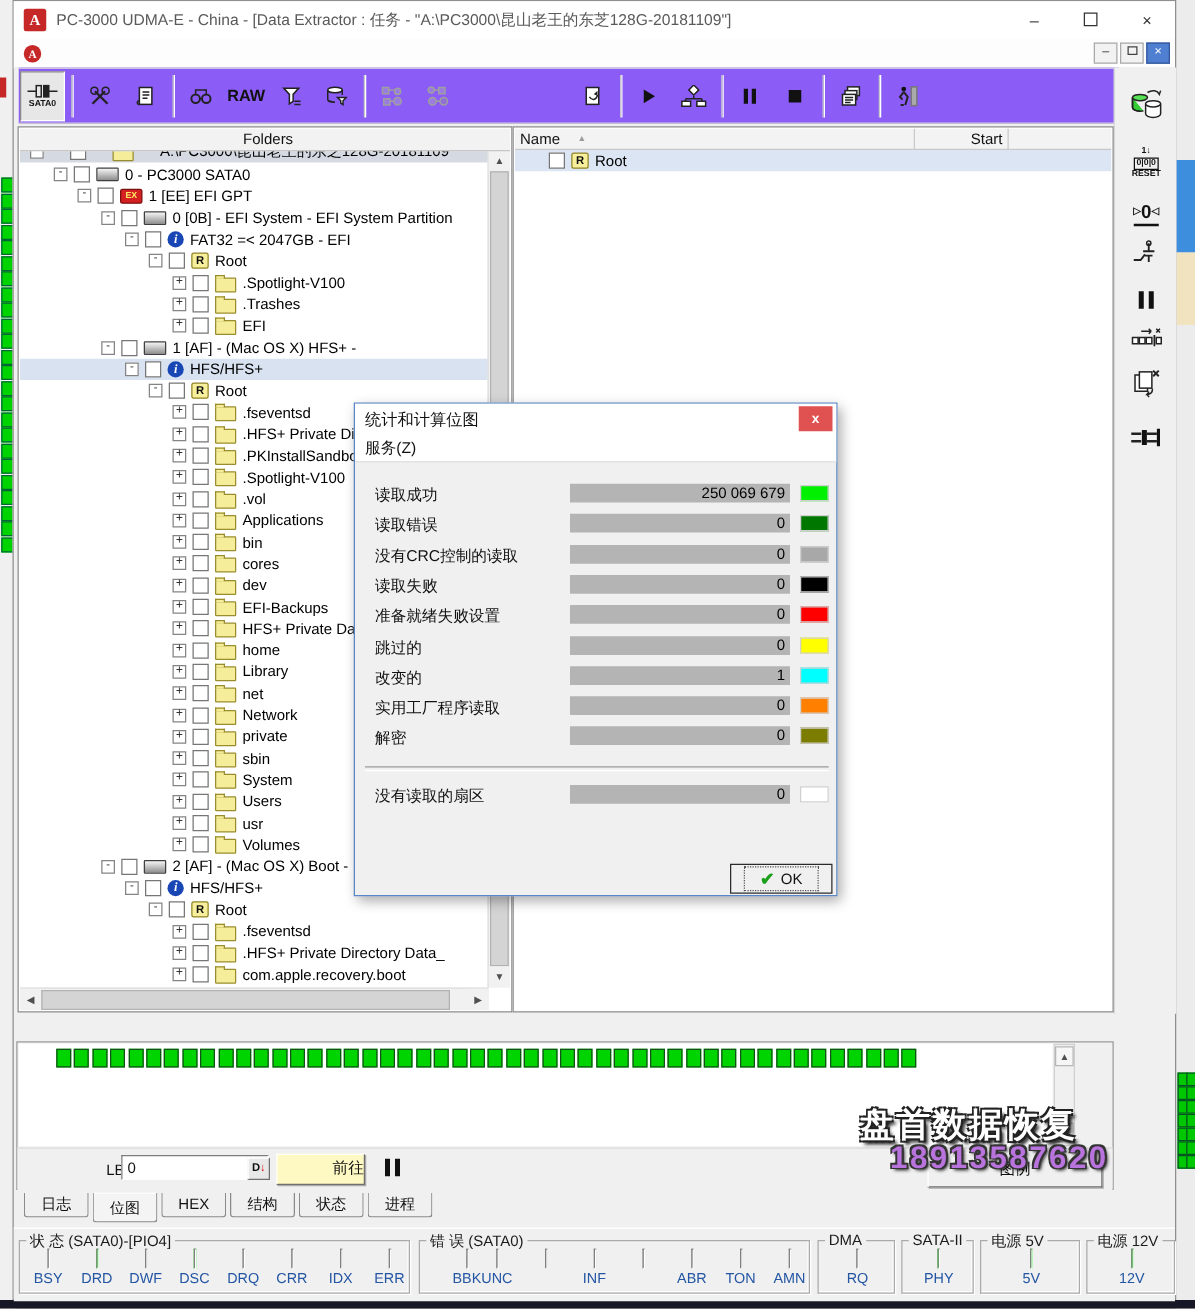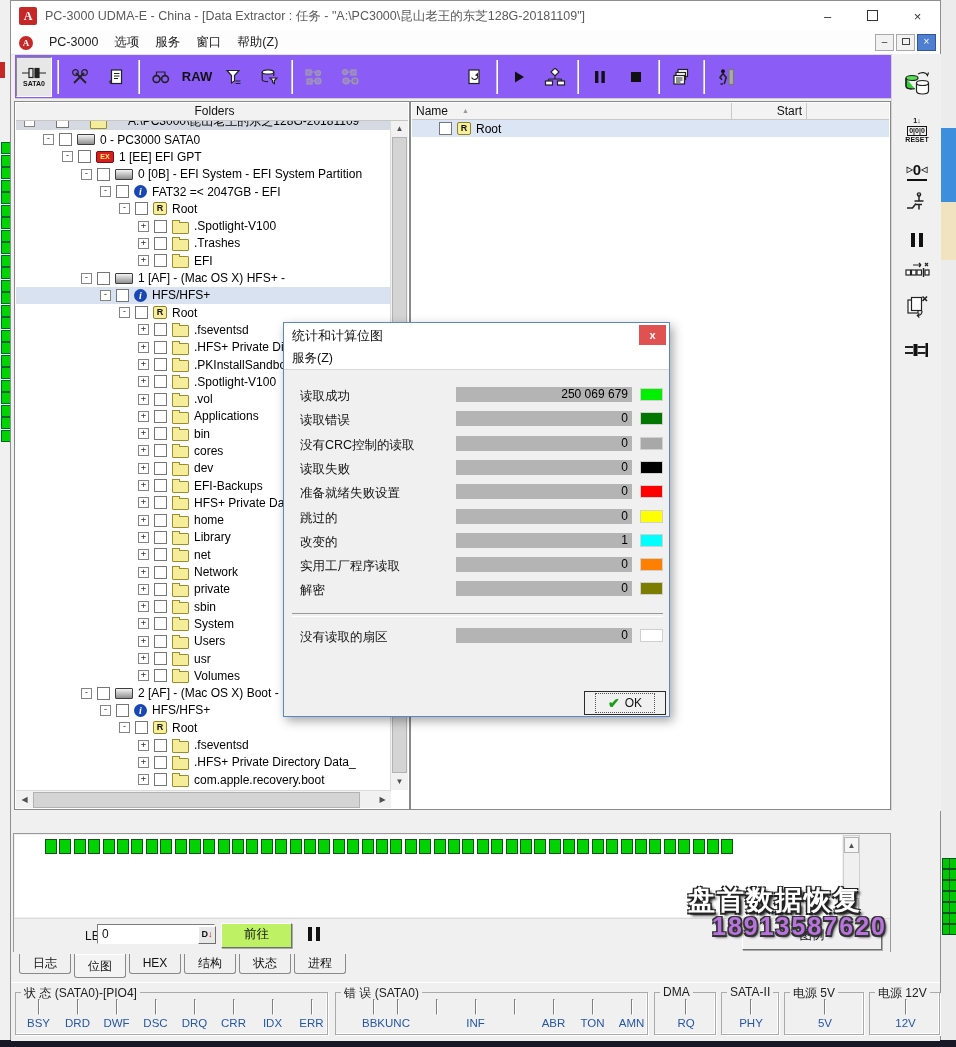--- a/index.html
+++ b/index.html
@@ -94,22 +94,22 @@
   #blocks i{width:10px;height:13px;background:#00d400;border:1px solid #14501a;}
   #bitsb{position:absolute;left:829px;top:1px;width:17px;height:82px;background:#f0f0f0;border:1px solid #cfcfcf;box-sizing:border-box;}
   #bitsb .sbarrow{border:1px solid #b5b5b5;background:#f6f6f6;box-sizing:border-box;}
   #lbarow{position:absolute;left:0;top:84px;width:876px;height:33px;background:#f0f0f0;border-top:1px solid #dadada;}
   #lba-label{position:absolute;left:32px;top:9px;font-size:12px;margin-left:39px;}
   #lba-input{position:absolute;left:83px;top:5px;width:118px;height:20px;background:#fff;border:1px solid;border-color:#7d7d7d #fff #fff #7d7d7d;box-sizing:border-box;
     font-size:12px;padding:2px 18px 0 4px;}
   #lba-drop{position:absolute;left:184px;top:7px;width:16px;height:16px;background:#e8e8e8;border:1px solid;border-color:#fff #6f6f6f #6f6f6f #fff;
     font:bold 9px/14px "Liberation Sans",sans-serif;text-align:center;}
   #lba-drop .dn{color:#d00;}
-  #go-btn{position:absolute;left:207px;top:4px;width:69px;height:23px;background:#bef264;border:1px solid;border-color:#fff #6f6f6f #6f6f6f #fff;
-    box-shadow:1px 1px 0 #40404066;font-size:12.5px;text-align:center;line-height:21px;}
+  #go-btn{position:absolute;left:207px;top:4px;width:69px;height:23px;background:#fef9c3;border:1px solid;border-color:#fff #6f6f6f #6f6f6f #fff;
+    box-shadow:1px 1px 0 #40404066;font-size:12.5px;text-align:right;line-height:21px;}
   #lba-pause{position:absolute;left:292px;top:8px;}
   #legend-btn{position:absolute;left:728px;top:88px;width:138px;height:26px;background:#f0f0f0;border:1px solid;border-color:#fff #6f6f6f #6f6f6f #fff;
     box-shadow:1px 1px 0 #40404066;font-size:12.5px;text-align:center;line-height:24px;z-index:3;}
   
   #tabs{position:absolute;left:0;top:953px;width:931px;height:26px;display:flex;align-items:flex-start;padding-left:8px;box-sizing:border-box;}
   .tab{height:19px;min-width:38px;padding:0 6px;margin-right:3px;background:#f0f0f0;border:1px solid #8a8a8a;border-top:none;
     border-radius:0 0 3px 3px;font-size:12px;text-align:center;line-height:18px;margin-top:0;}
   .tab.active{height:23px;line-height:24px;background:#f4f4f4;z-index:2;box-shadow:0 1px 0 #fff inset;}
   
   #statusbar{position:absolute;left:0;top:981px;width:929px;height:58px;background:#f0f0f0;border-top:1px solid #fff;}
@@ -202,21 +202,20 @@
     <div id="titlebar">
       <span class="applogo">A</span>
       <span id="title-text">PC-3000 UDMA-E - China - [Data Extractor : 任务 - "A:\PC3000\昆山老王的东芝128G-20181109"]</span>
       <span class="winbtn">–</span>
       <span class="winbtn"><span class="box"></span></span>
       <span class="winbtn">×</span>
     </div>
 
     <div id="menubar">
       <span class="applogo small">A</span>
-      <span id="menu-items"><span class="mi">PC-3000</span><span class="mi">选项</span><span class="mi">服务</span><span class="mi">窗口</span><span class="mi">帮助(Z)</span></span>
       <span id="mdibtns">
         <span class="mdib">–</span>
         <span class="mdib"><span class="minibox"></span></span>
         <span class="mdib close">×</span>
       </span>
     </div>
 
     <div id="toolbar">
         <span class="tbtn pressed ">
           <span>

